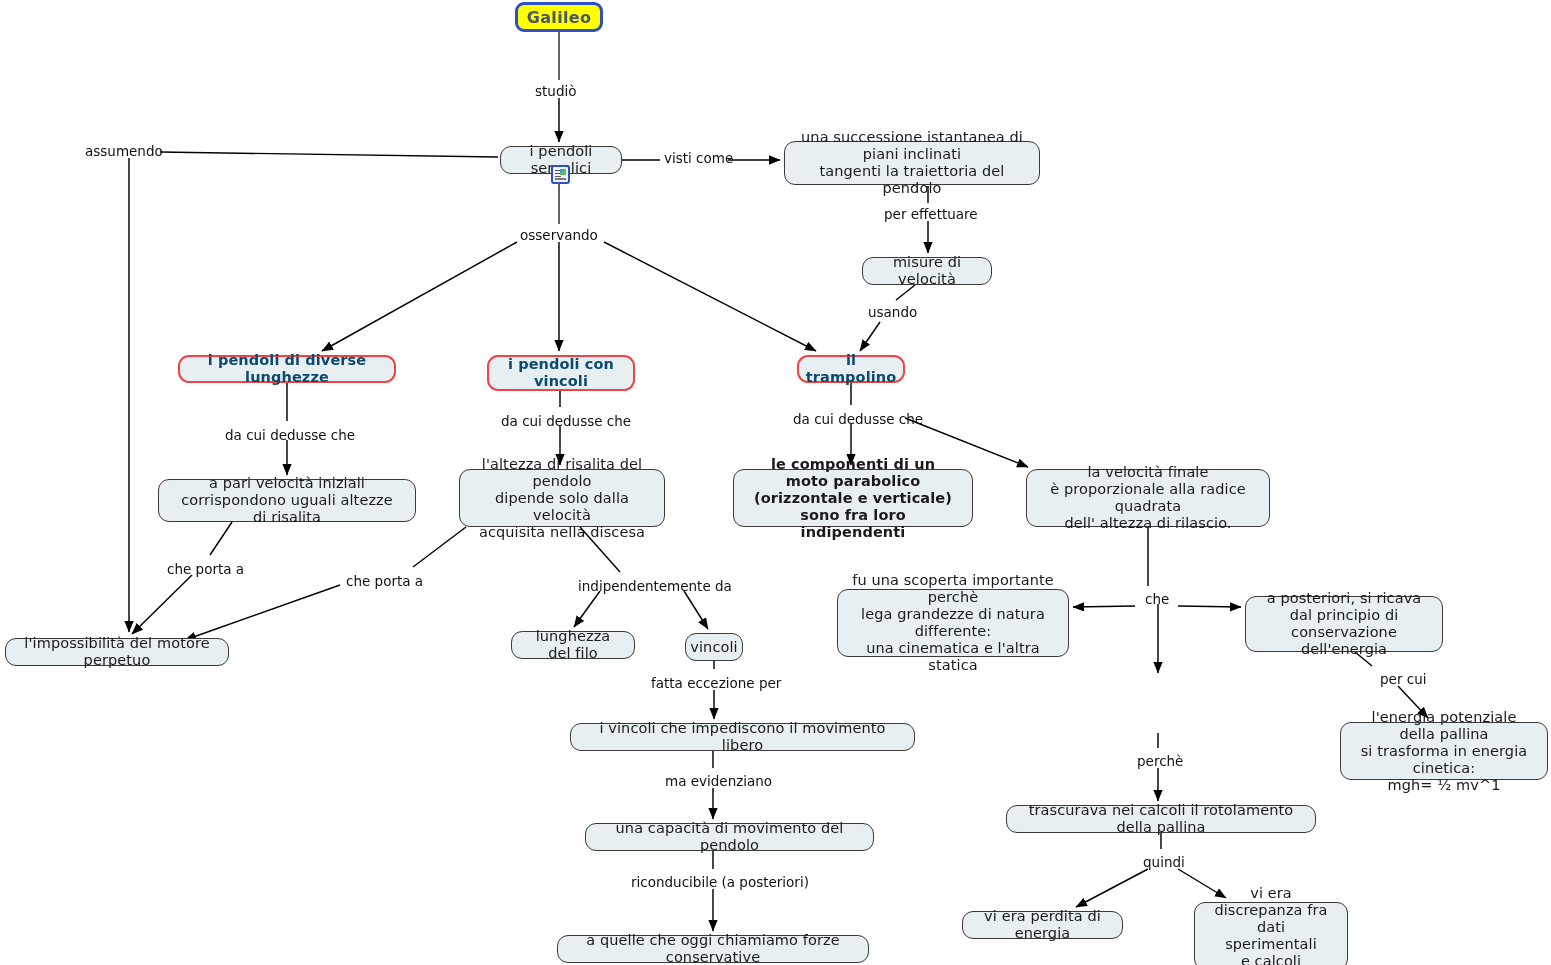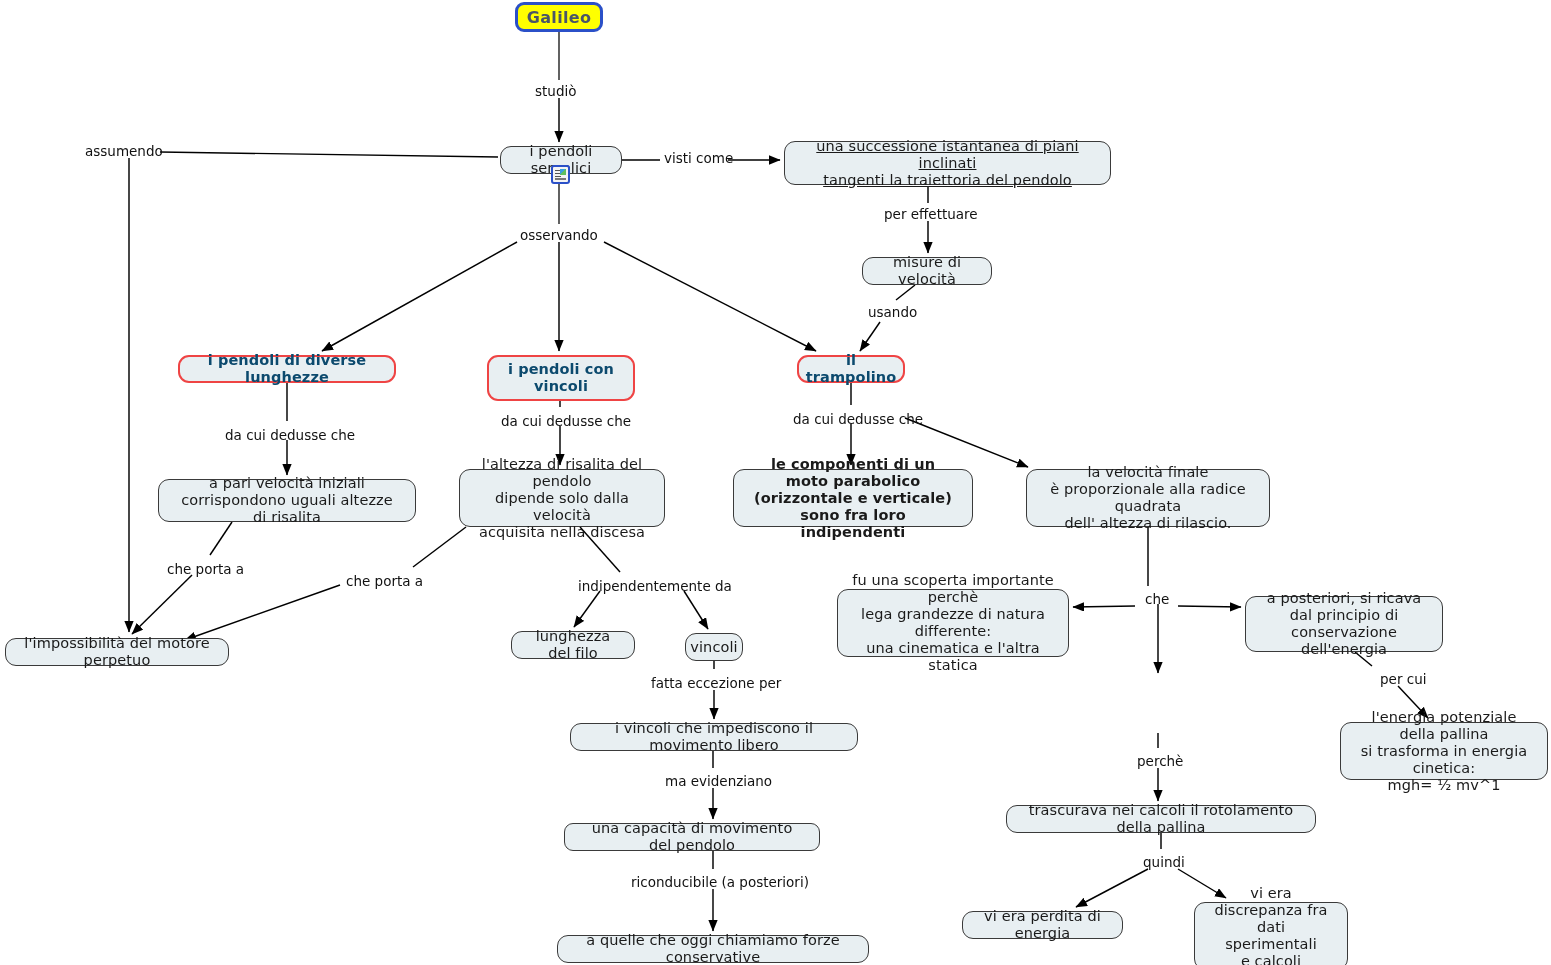--- a/index.html
+++ b/index.html
@@ -189,25 +189,25 @@
   <div class="doc-icon" style="left:551px;top:165px;">
     <span class="lines">
         <i></i>
         <i></i>
         <i></i>
         <i></i>
       </span>
     <span class="thumb"></span>
     <span class="bar"></span>
   </div>
-  <div class="node" style="left:784px;top:141px;width:327px;height:44px;text-decoration:underline;">una successione istantanea di piani inclinati
+  <div class="node" style="left:784px;top:141px;width:256px;height:44px;">una successione istantanea di piani inclinati
 tangenti la traiettoria del pendolo</div>
   <div class="node" style="left:862px;top:257px;width:130px;height:28px;">misure di velocità</div>
   <div class="node key" style="left:178px;top:355px;width:218px;height:28px;">i pendoli di diverse lunghezze</div>
-  <div class="node key" style="left:487px;top:355px;width:148px;height:46px;">i pendoli con vincoli</div>
+  <div class="node key" style="left:487px;top:355px;width:148px;height:36px;">i pendoli con vincoli</div>
   <div class="node key" style="left:797px;top:355px;width:108px;height:28px;">il trampolino</div>
   <div class="node" style="left:158px;top:479px;width:258px;height:43px;">a pari velocità iniziali
 corrispondono uguali altezze di risalita</div>
   <div class="node" style="left:459px;top:469px;width:206px;height:58px;">l'altezza di risalita del pendolo
 dipende solo dalla velocità
 acquisita nella discesa</div>
   <div class="node" style="left:733px;top:469px;width:240px;height:58px;font-weight:bold;">le componenti di un moto parabolico
 (orizzontale e verticale)
 sono fra loro indipendenti</div>
   <div class="node" style="left:1026px;top:469px;width:244px;height:58px;">la velocità finale
@@ -216,26 +216,26 @@
   <div class="node" style="left:5px;top:638px;width:224px;height:28px;">l'impossibilità del motore perpetuo</div>
   <div class="node" style="left:511px;top:631px;width:124px;height:28px;">lunghezza del filo</div>
   <div class="node" style="left:685px;top:633px;width:58px;height:28px;">vincoli</div>
   <div class="node" style="left:837px;top:589px;width:232px;height:68px;">fu una scoperta importante perchè
 lega grandezze di natura
 differente:
 una cinematica e l'altra statica</div>
   <div class="node" style="left:1245px;top:596px;width:198px;height:56px;">a posteriori, si ricava
 dal principio di conservazione
 dell'energia</div>
-  <div class="node" style="left:570px;top:723px;width:288px;height:28px;">i vincoli che impediscono il movimento libero</div>
+  <div class="node" style="left:570px;top:723px;width:345px;height:28px;">i vincoli che impediscono il movimento libero</div>
   <div class="node" style="left:1340px;top:722px;width:208px;height:58px;">l'energia potenziale della pallina
 si trasforma in energia cinetica:
 mgh= ½ mv^1</div>
   <div class="node" style="left:1006px;top:805px;width:310px;height:28px;">trascurava nei calcoli il rotolamento della pallina</div>
-  <div class="node" style="left:564px;top:823px;width:256px;height:28px;border-radius:9px;">una capacità di movimento del pendolo</div>
+  <div class="node" style="left:585px;top:823px;width:289px;height:28px;">una capacità di movimento del pendolo</div>
   <div class="node" style="left:962px;top:911px;width:161px;height:28px;">vi era perdita di energia</div>
   <div class="node" style="left:1182px;top:902px;width:154px;height:68px;margin-left:12px;">vi era discrepanza fra
 dati sperimentali
 e calcoli matematici</div>
   <div class="node" style="left:557px;top:935px;width:312px;height:28px;">a quelle che oggi chiamiamo forze conservative</div>
 
   <div class="edge-label" style="left:535px;top:84px;">studiò</div>
   <div class="edge-label" style="left:85px;top:144px;">assumendo</div>
   <div class="edge-label" style="left:664px;top:151px;">visti come</div>
   <div class="edge-label" style="left:884px;top:207px;">per effettuare</div>

